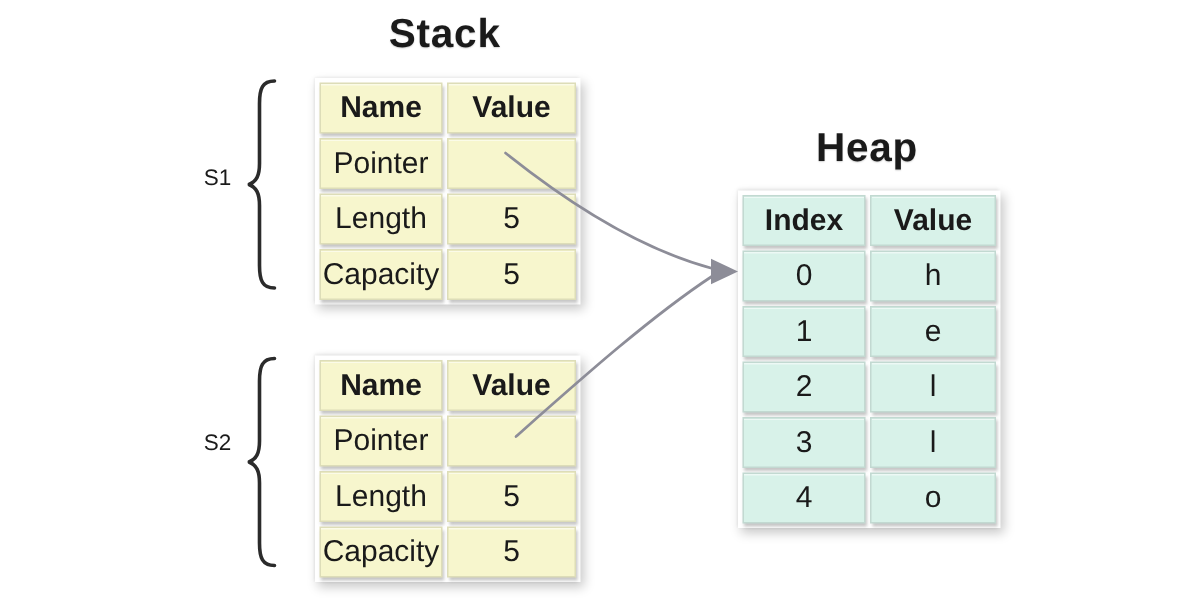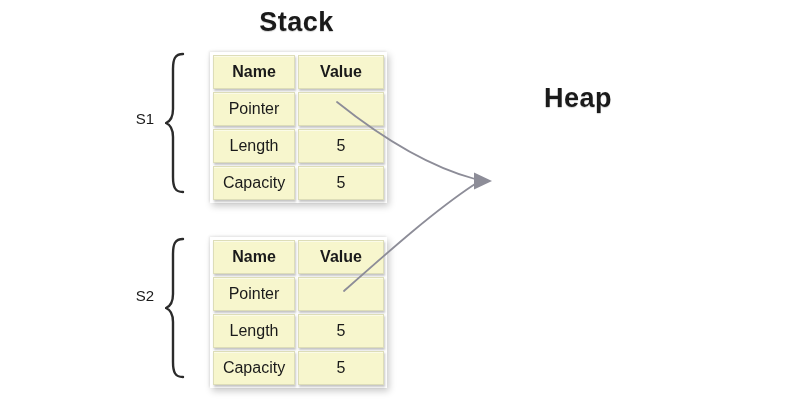--- a/index.html
+++ b/index.html
@@ -51,21 +51,21 @@
     position: absolute;
     border-collapse: separate;
     border-spacing: 3px;
     background: #ffffff;
     box-shadow: 2px 3px 7px rgba(0,0,0,0.22), -1px -1px 2px rgba(0,0,0,0.08);
   }
   .tbl th, .tbl td {
     height: 30px;
     text-align: center;
     vertical-align: middle;
-    font-size: 16px;
+    font-size: 20px;
     color: var(--ink);
     border: 1px solid rgba(0,0,0,0.10);
     box-shadow: 1px 2px 2px rgba(90,90,90,0.35), inset 0 1px 0 rgba(255,255,255,0.55);
   }
   .tbl th { font-weight: bold; }
   .stack-tbl th, .stack-tbl td { background: var(--stack-cell); }
   .heap-tbl th,  .heap-tbl td  { background: var(--heap-cell); }
   .stack-tbl .c1 { width: 78px; }
   .stack-tbl .c2 { width: 82px; }
   .heap-tbl  .c1 { width: 78px; }
@@ -144,20 +144,50 @@
         <td class="c1">Length</td>
         <td class="c2">5</td>
       </tr>
       <tr>
         <td class="c1">Capacity</td>
         <td class="c2">5</td>
       </tr>
     </tbody>
   </table>
 
+  <table class="tbl heap-tbl heap-table">
+    <thead>
+      <tr>
+        <th class="c1">Index</th>
+        <th class="c2">Value</th>
+      </tr>
+    </thead>
+    <tbody>
+      <tr>
+        <td class="c1">0</td>
+        <td class="c2">h</td>
+      </tr>
+      <tr>
+        <td class="c1">1</td>
+        <td class="c2">e</td>
+      </tr>
+      <tr>
+        <td class="c1">2</td>
+        <td class="c2">l</td>
+      </tr>
+      <tr>
+        <td class="c1">3</td>
+        <td class="c2">l</td>
+      </tr>
+      <tr>
+        <td class="c1">4</td>
+        <td class="c2">o</td>
+      </tr>
+    </tbody>
+  </table>
 
   <svg class="arrow-layer" viewBox="0 0 800 402">
     <path class="arrow-path" d="M337 102 C382 138 430 167 475 179"></path>
     <path class="arrow-path" d="M344 291 C388 252 434 211 475 184"></path>
     <polygon class="arrowhead" points="492,181 474,172.5 474,189.5"></polygon>
   </svg>
 
 </div>
 
 </body></html>

